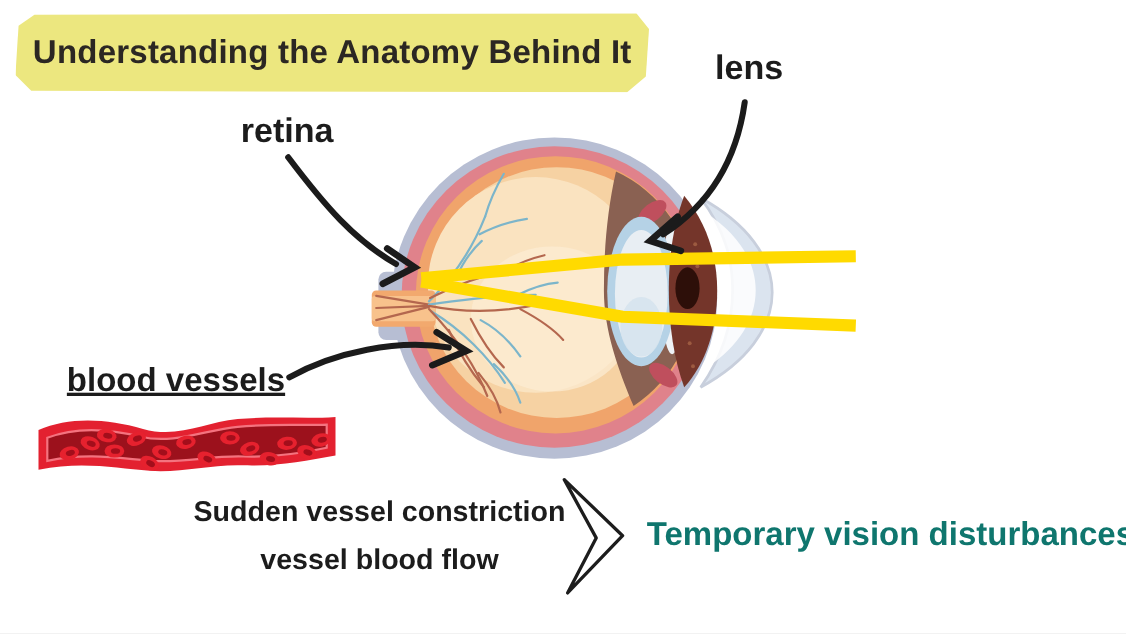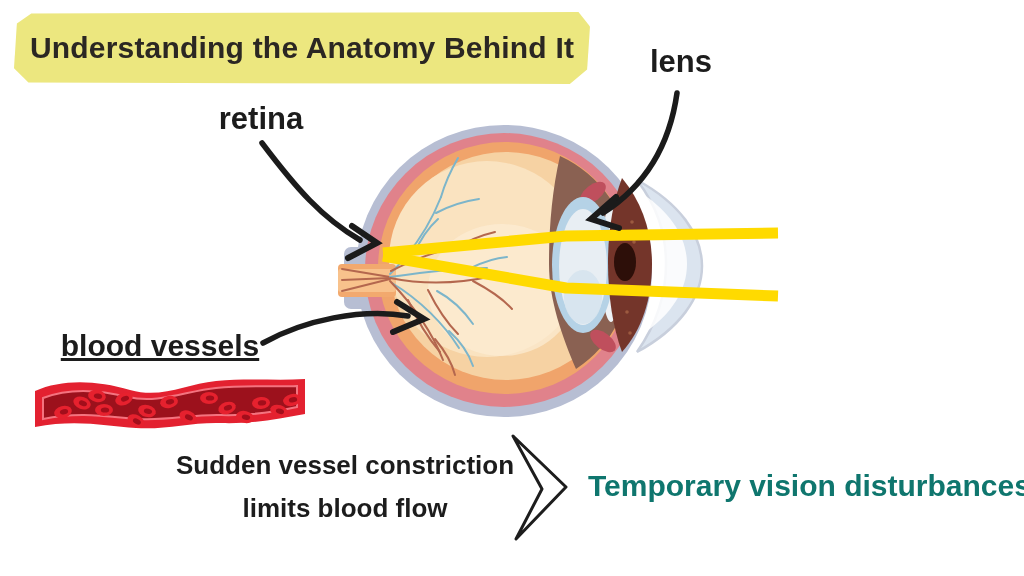--- a/index.html
+++ b/index.html
@@ -211,18 +211,18 @@
   <div class="abs banner">
     <span class="banner-text">Understanding the Anatomy Behind It</span>
   </div>
 
   <div class="abs part-label lbl-retina">retina</div>
   <div class="abs part-label lbl-lens">lens</div>
   <div class="abs part-label lbl-vessels">blood vessels</div>
 
   <div class="abs cause-text">
     <div>Sudden vessel constriction</div>
-    <div>limits blood flow</div>
+    <div>vessel blood flow</div>
   </div>
 
   <div class="abs effect-text">Temporary vision disturbances</div>
 
 </div>
 
 </body></html>

